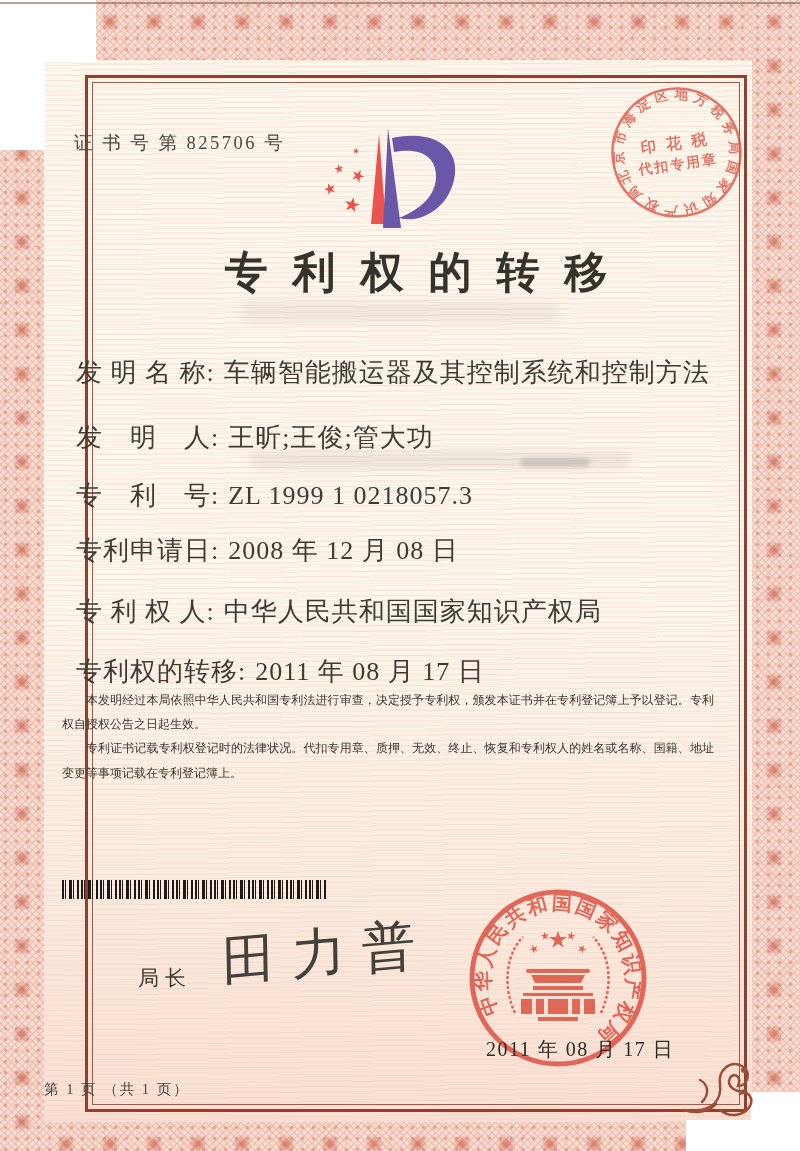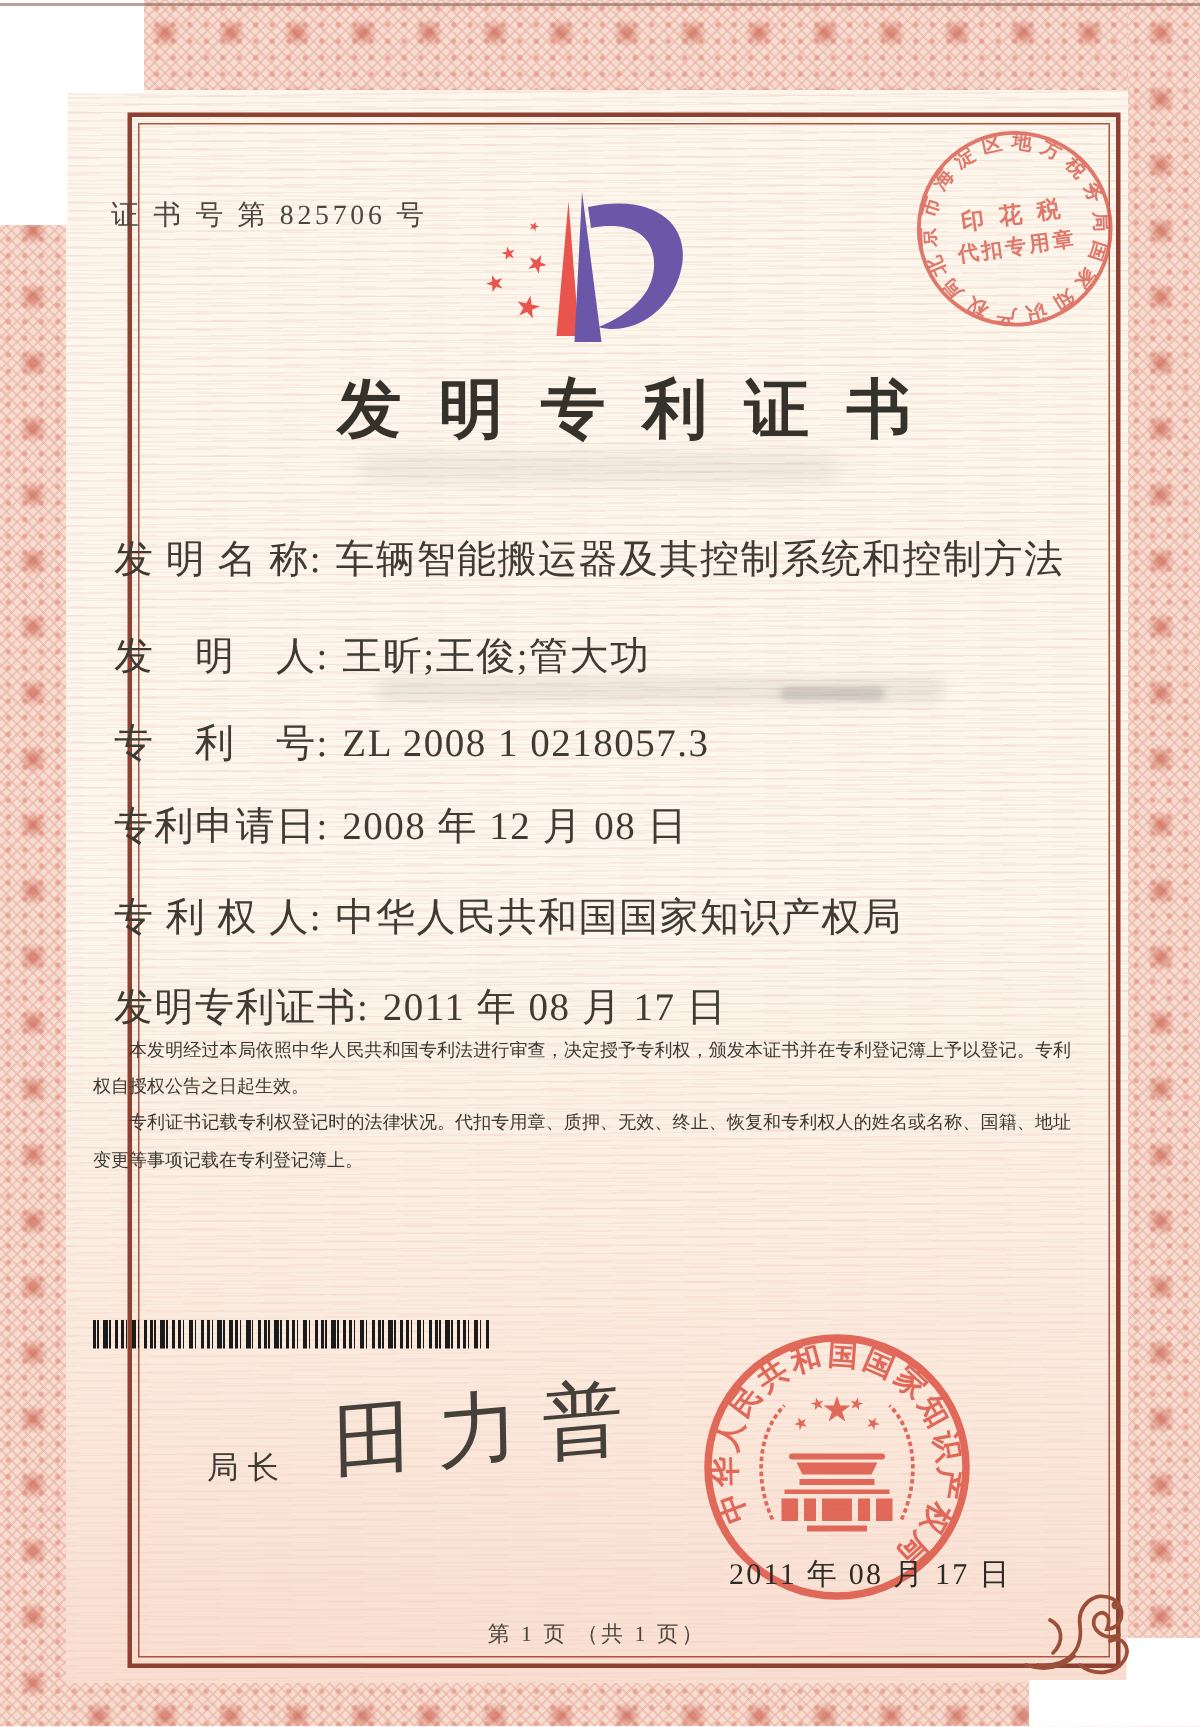--- a/index.html
+++ b/index.html
@@ -65,21 +65,21 @@
   .sm1{left:250px;top:452px;width:380px;height:16px;background:rgba(120,115,108,.12);filter:blur(4px);}
   .sm2{left:240px;top:302px;width:320px;height:20px;background:rgba(140,130,120,.10);filter:blur(5px);}
   .sm3{left:520px;top:458px;width:70px;height:9px;background:rgba(90,85,80,.22);filter:blur(2px);}
 
   .sig-label{left:138px;top:964px;font-size:21px;letter-spacing:6px;color:#3f3b33;text-align:right;}
   .sig-name{left:222px;top:926px;font-size:54px;letter-spacing:16px;color:#45413a;
             transform:rotate(-5deg) skewX(-4deg);transform-origin:left center;}
 
   .seal-svg{left:463px;top:883px;z-index:6;}
   .issue-date{left:486px;top:1036px;font-size:20px;letter-spacing:1.5px;color:#2e2a26;z-index:7;}
-  .footer-page{left:44px;top:1080px;width:708px;text-align:center;font-size:14.5px;letter-spacing:2px;color:#4a453d;}
+  .footer-page{left:44px;top:1080px;width:708px;text-align:left;font-size:14.5px;letter-spacing:2px;color:#4a453d;}
 
   .stamp-svg{left:594px;top:70px;z-index:7;transform:rotate(-8deg);}
 
   .flourish{left:682px;top:1052px;z-index:5;}
 
   svg text{font-family:"Liberation Serif","DejaVu Serif",serif;}
 </style>
 </head>
 <body>
 
@@ -117,39 +117,39 @@
     <path d="M93,12 C140,2 162,26 155,54 C148,84 120,98 100,92 C122,83 136,70 137,52 C138,31 122,21 95,26 Z" fill="#6a57a8"></path>
     <g fill="#e9544e">
       <use href="#star5" transform="translate(57,25) scale(0.34) rotate(18)"></use>
       <use href="#star5" transform="translate(40,43) scale(0.48) rotate(-12)"></use>
       <use href="#star5" transform="translate(59,50) scale(0.66) rotate(25)"></use>
       <use href="#star5" transform="translate(31,63) scale(0.60) rotate(-20)"></use>
       <use href="#star5" transform="translate(53,79) scale(0.80) rotate(12)"></use>
     </g>
   </svg>
 
-  <div class="abs title">发明专利证书</div>
+  <div class="abs title">专利权的转移</div>
 
   <div class="abs field" style="top:355px">
     <span class="flabel">发 明 名 称:</span><span>车辆智能搬运器及其控制系统和控制方法</span>
   </div>
   <div class="abs field" style="top:420px">
     <span class="flabel">发　明　人:</span><span>王昕;王俊;管大功</span>
   </div>
   <div class="abs field" style="top:478px">
-    <span class="flabel">专　利　号:</span><span>ZL 2008 1 0218057.3</span>
+    <span class="flabel">专　利　号:</span><span>ZL 1999 1 0218057.3</span>
   </div>
   <div class="abs field" style="top:533px">
     <span class="flabel">专利申请日:</span><span>2008 年 12 月 08 日</span>
   </div>
   <div class="abs field" style="top:594px">
     <span class="flabel">专 利 权 人:</span><span>中华人民共和国国家知识产权局</span>
   </div>
   <div class="abs field" style="top:654px">
-    <span class="flabel">发明专利证书:</span><span>2011 年 08 月 17 日</span>
+    <span class="flabel">专利权的转移:</span><span>2011 年 08 月 17 日</span>
   </div>
 
   <div class="abs paras">
     <p>本发明经过本局依照中华人民共和国专利法进行审查，决定授予专利权，颁发本证书并在专利登记簿上予以登记。专利权自授权公告之日起生效。</p>
     <p>专利证书记载专利权登记时的法律状况。代扣专用章、质押、无效、终止、恢复和专利权人的姓名或名称、国籍、地址变更等事项记载在专利登记簿上。</p>
   </div>
 
   <div class="abs barcode"></div>
 
   <div class="abs sig-label">局长</div>

